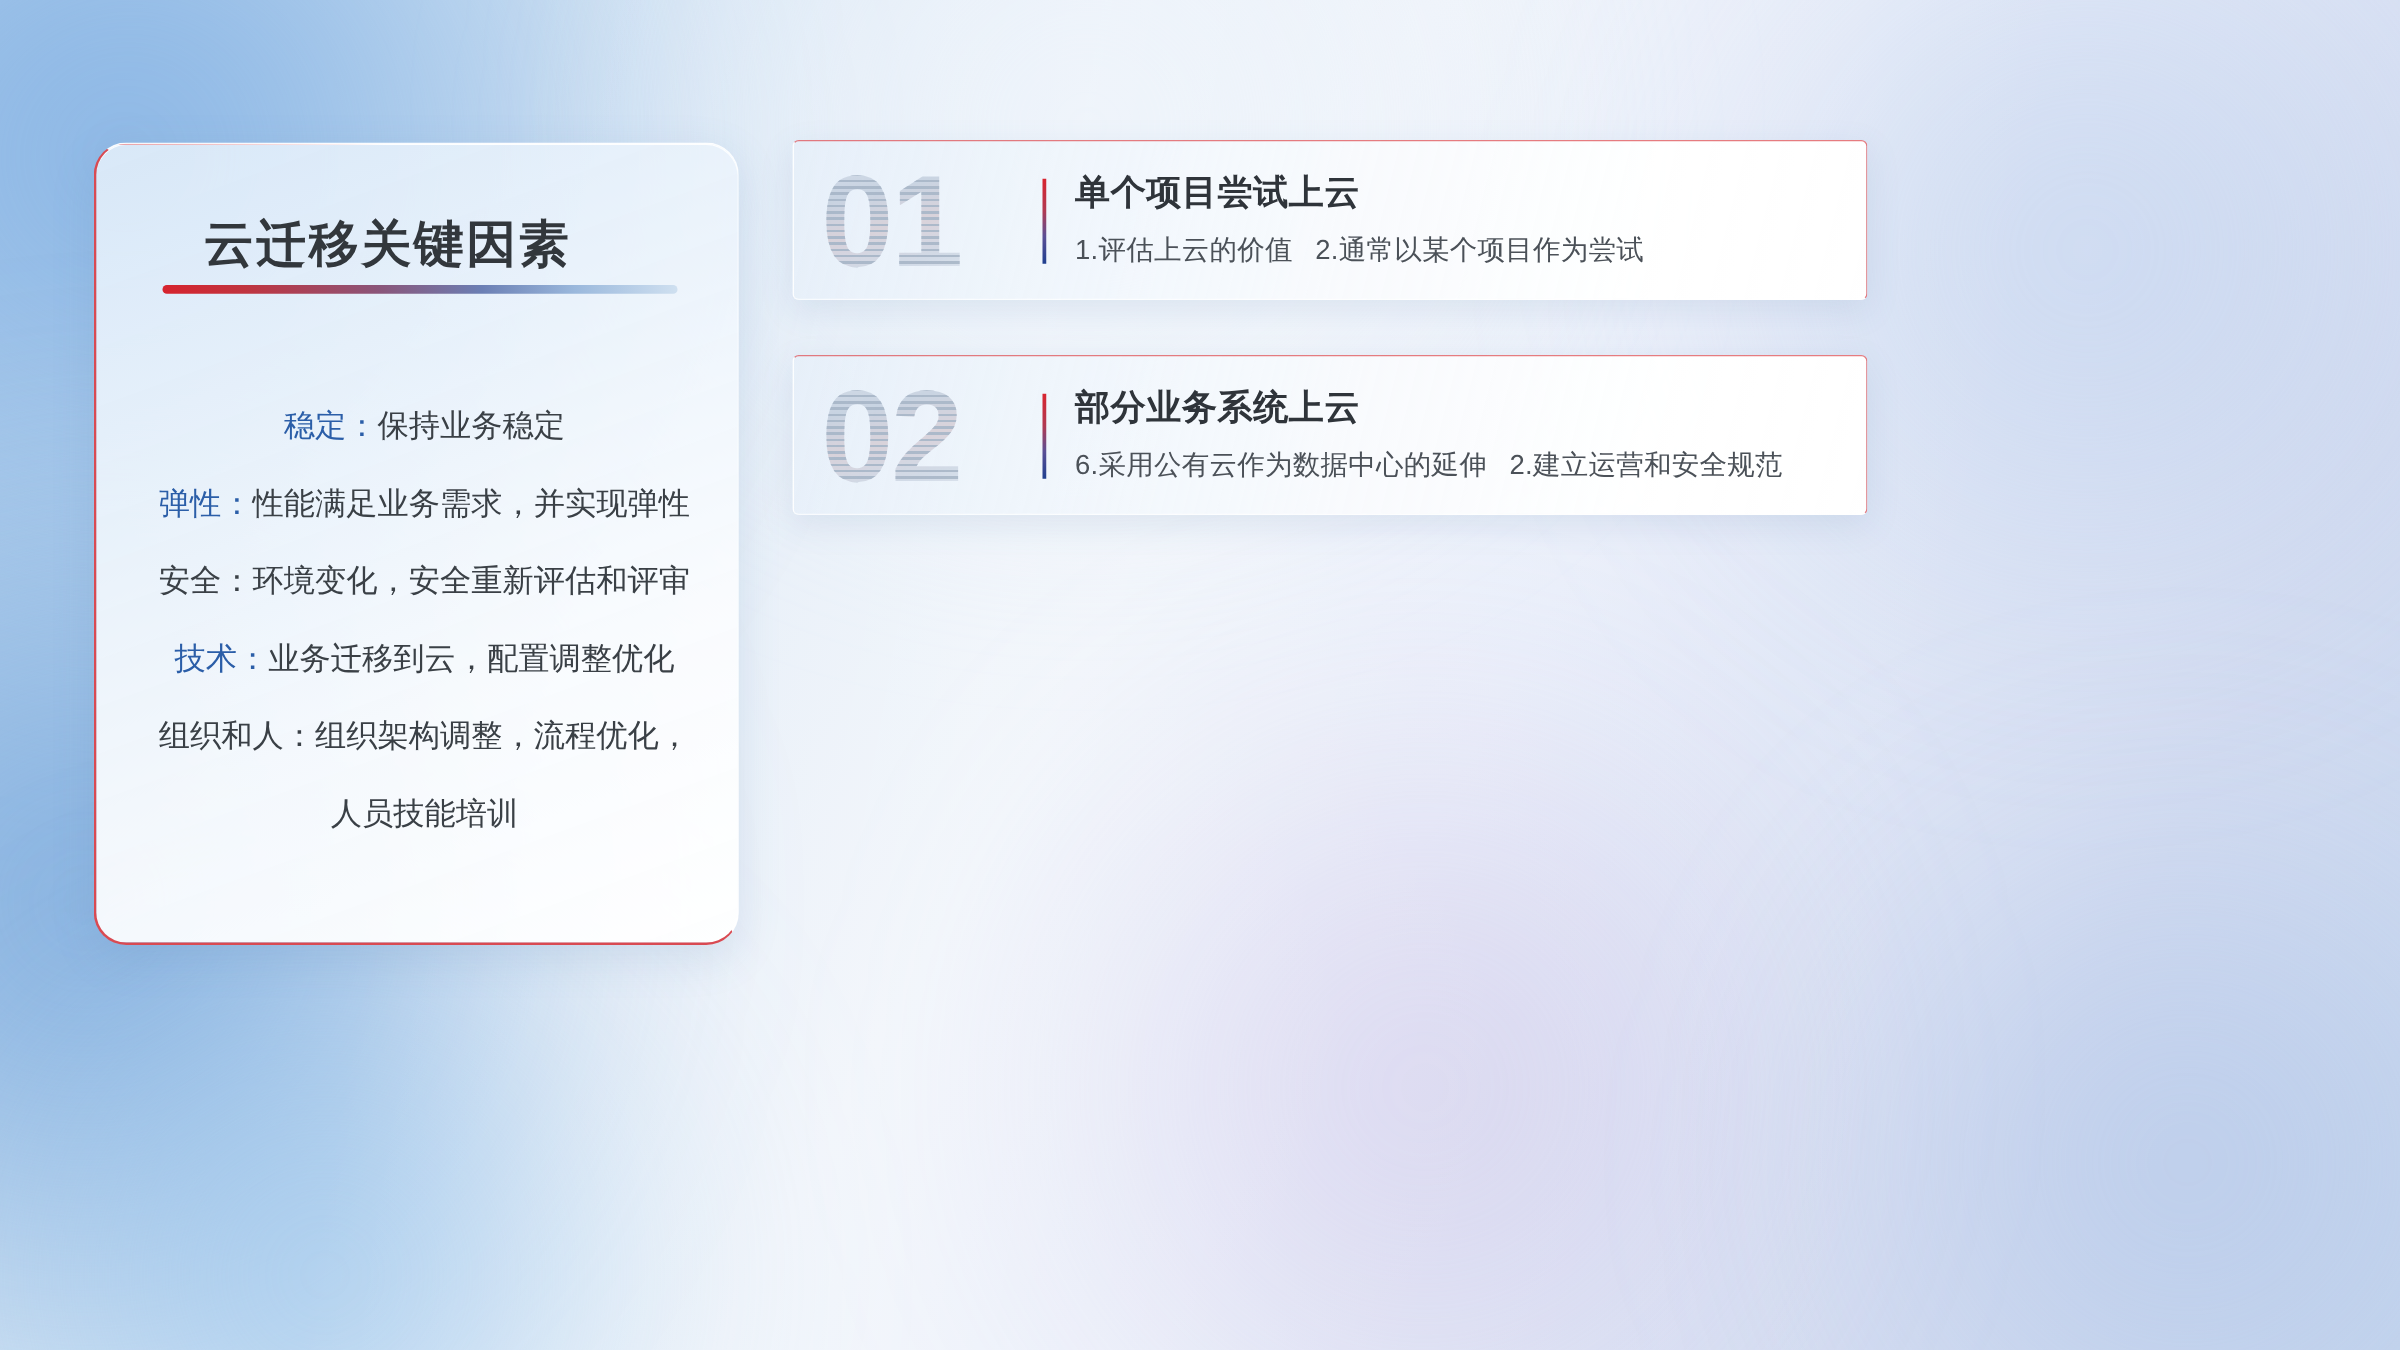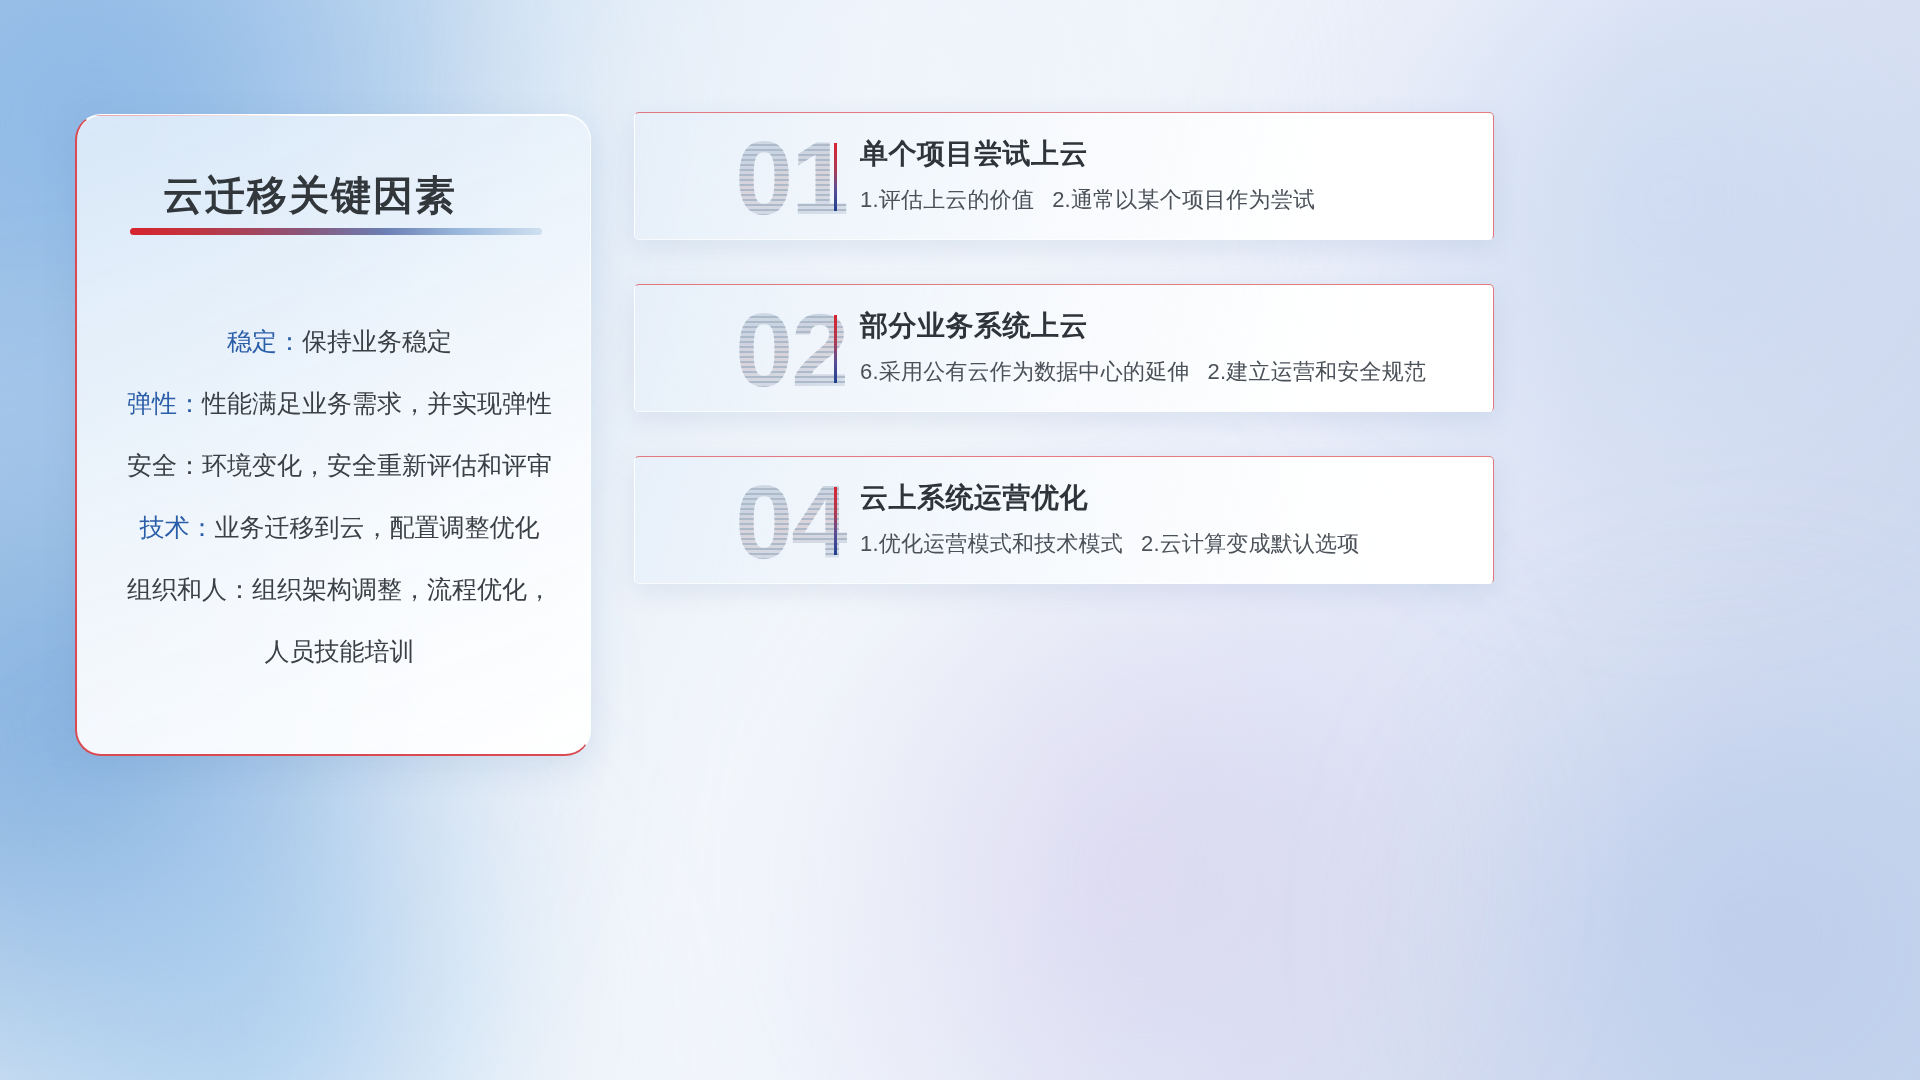--- a/index.html
+++ b/index.html
@@ -83,21 +83,21 @@
     border-right:1.5px solid rgba(222,80,86,.75);
     border-bottom:1px solid rgba(255,255,255,.7);
     border-left:1px solid rgba(255,255,255,.7);
     box-shadow:0 8px 26px rgba(86,124,172,.13);
     overflow:hidden;
   }
   .card:last-child{ margin-bottom:0; }
   .ghost-num{
     position:absolute; left:22px; top:6px; width:190px; height:118px;
     font-size:104px; font-weight:800; letter-spacing:-2px;
-    display:flex; align-items:center; justify-content:flex-end;
+    display:flex; align-items:center; justify-content:flex-start;
     color:#9fb0c4;
     -webkit-background-clip:text; background-clip:text;
     opacity:.52;
   }
   .ghost-num span{
     background-image:
       repeating-linear-gradient(180deg,
         rgba(110,130,155,.95) 0px, rgba(110,130,155,.95) 2px,
         rgba(255,255,255,0) 2px, rgba(255,255,255,0) 5px),
       linear-gradient(168deg,#c7cfdb 0%,#aab8cb 30%,#c9b6bd 52%,#b9c3d4 74%,#dfe6ee 100%);
@@ -186,27 +186,15 @@
       <div class="divider"></div>
       <div class="card-body">
         <div class="card-title">部分业务系统上云</div>
         <div class="card-desc">
           <span>6.采用公有云作为数据中心的延伸</span><span class="gap"></span><span>2.建立运营和安全规范</span>
         </div>
       </div>
     </article>
 
 
-    <article class="card">
-      <div class="ghost-num">
-        <span>04</span>
-      </div>
-      <div class="divider"></div>
-      <div class="card-body">
-        <div class="card-title">云上系统运营优化</div>
-        <div class="card-desc">
-          <span>1.优化运营模式和技术模式</span><span class="gap"></span><span>2.云计算变成默认选项</span>
-        </div>
-      </div>
-    </article>
 
   </section>
 </div>
 
 </body></html>

